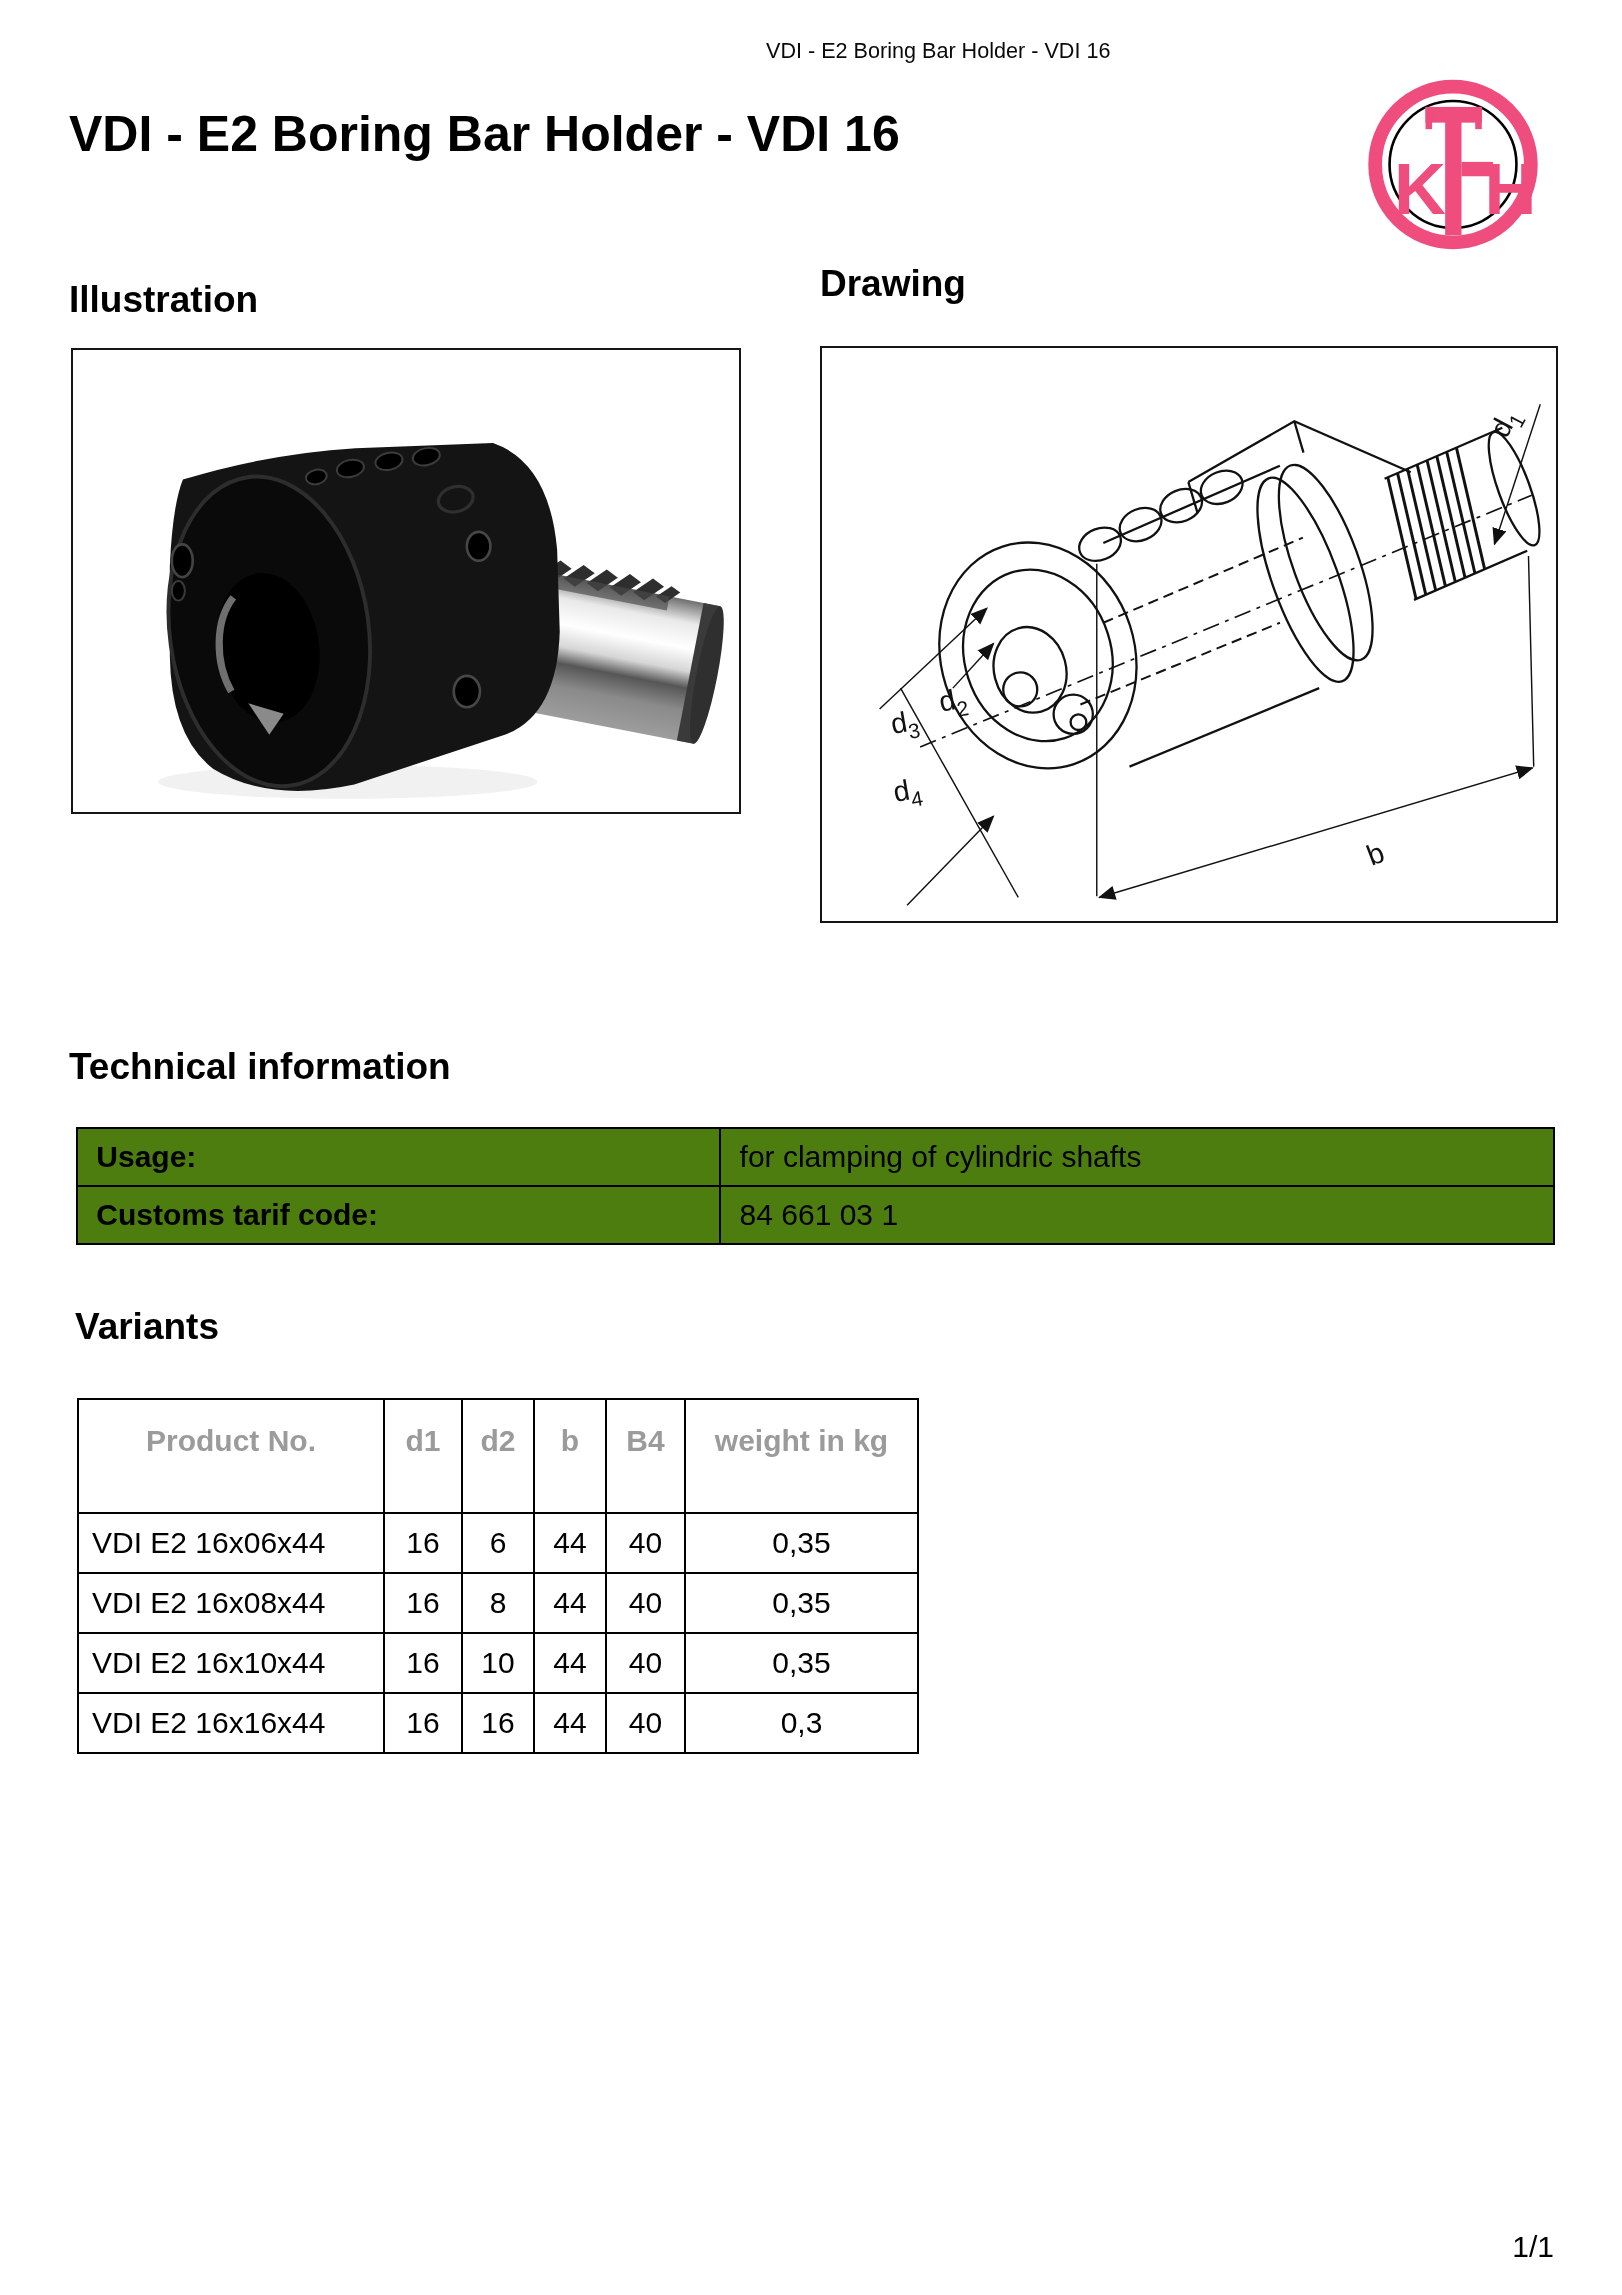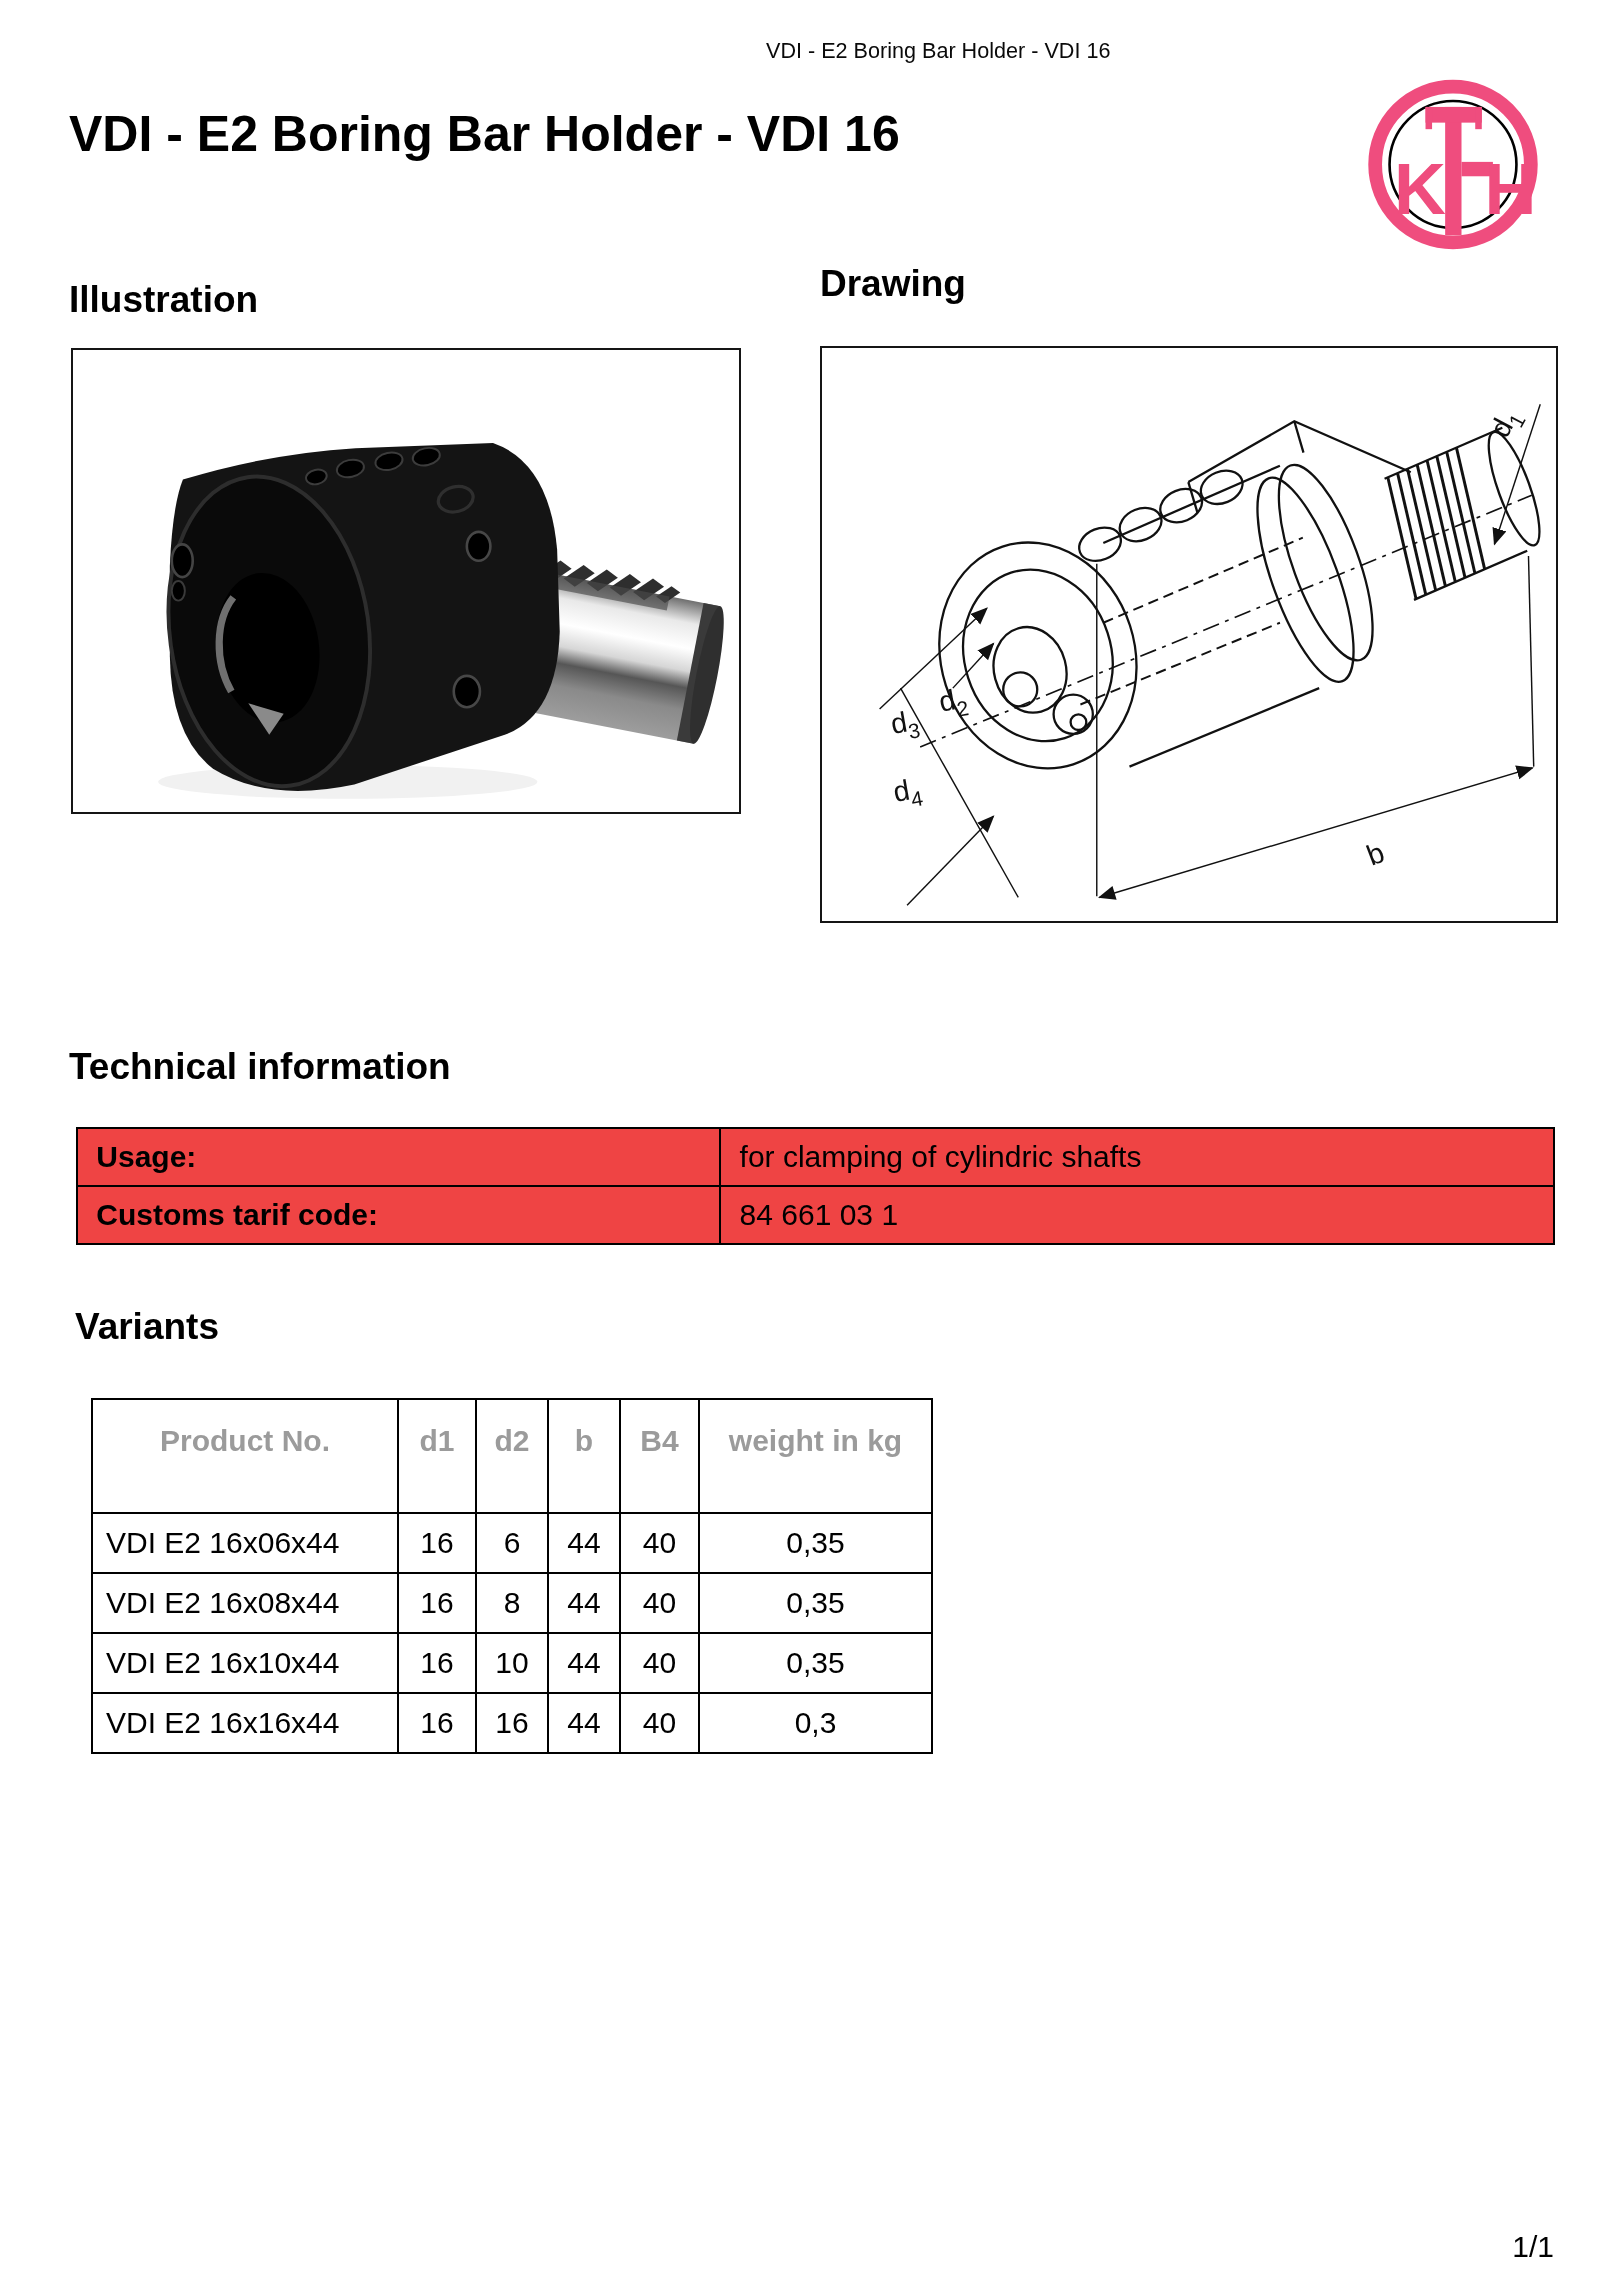--- a/index.html
+++ b/index.html
@@ -58,28 +58,28 @@
     position:absolute;
     left:76px; top:1127px;
     width:1479px;
   }
   .tech-table td{
     border:2.6px solid #000;
     height:56px;
     font-size:30px;
     vertical-align:middle;
     padding:0 0 0 18.3px;
-    background:#ef4444;
+    background:#4d7c0f;
   }
   .tech-table .tech-label{font-weight:bold; width:623px;}
   .tech-table .tech-value{font-weight:normal;}
 
   .variants-table{
     position:absolute;
-    left:91px; top:1398px;
+    left:77px; top:1398px;
     width:840px;
   }
   .variants-table th{
     border:2.6px solid #000;
     height:87px;
     font-size:30px;
     font-weight:bold;
     color:#9b9b9b;
     vertical-align:top;
     padding-top:23.6px;

